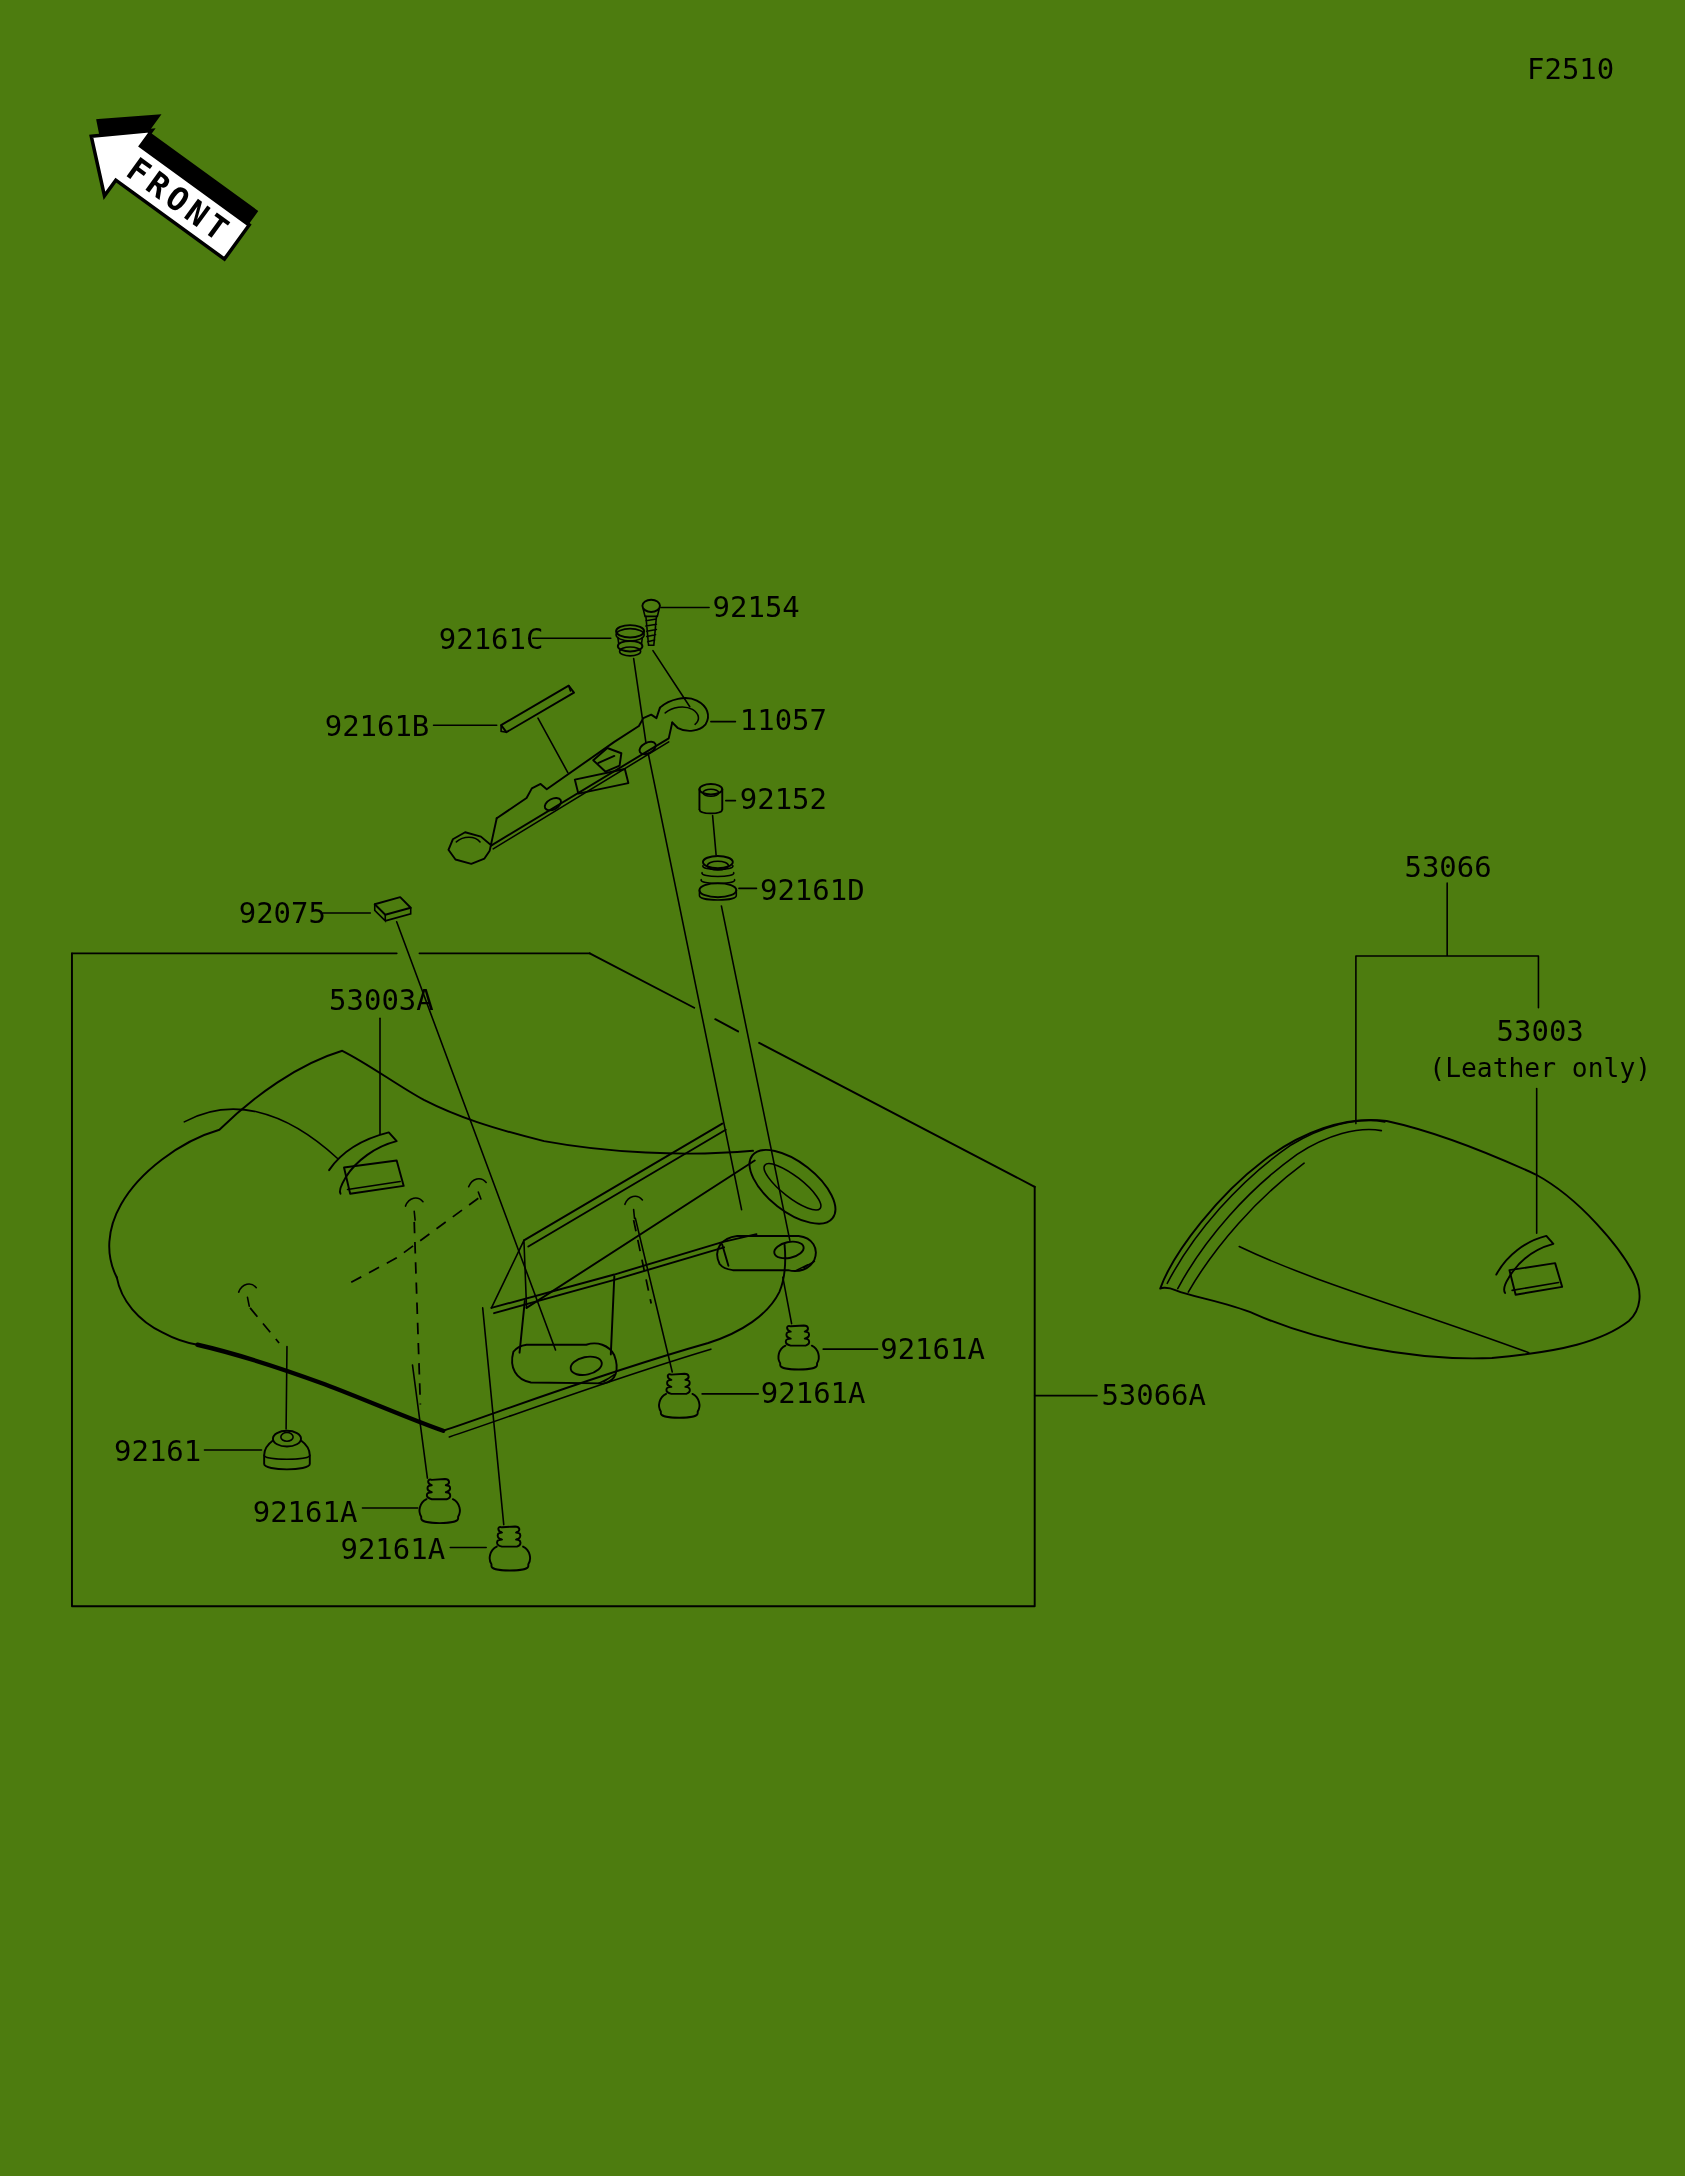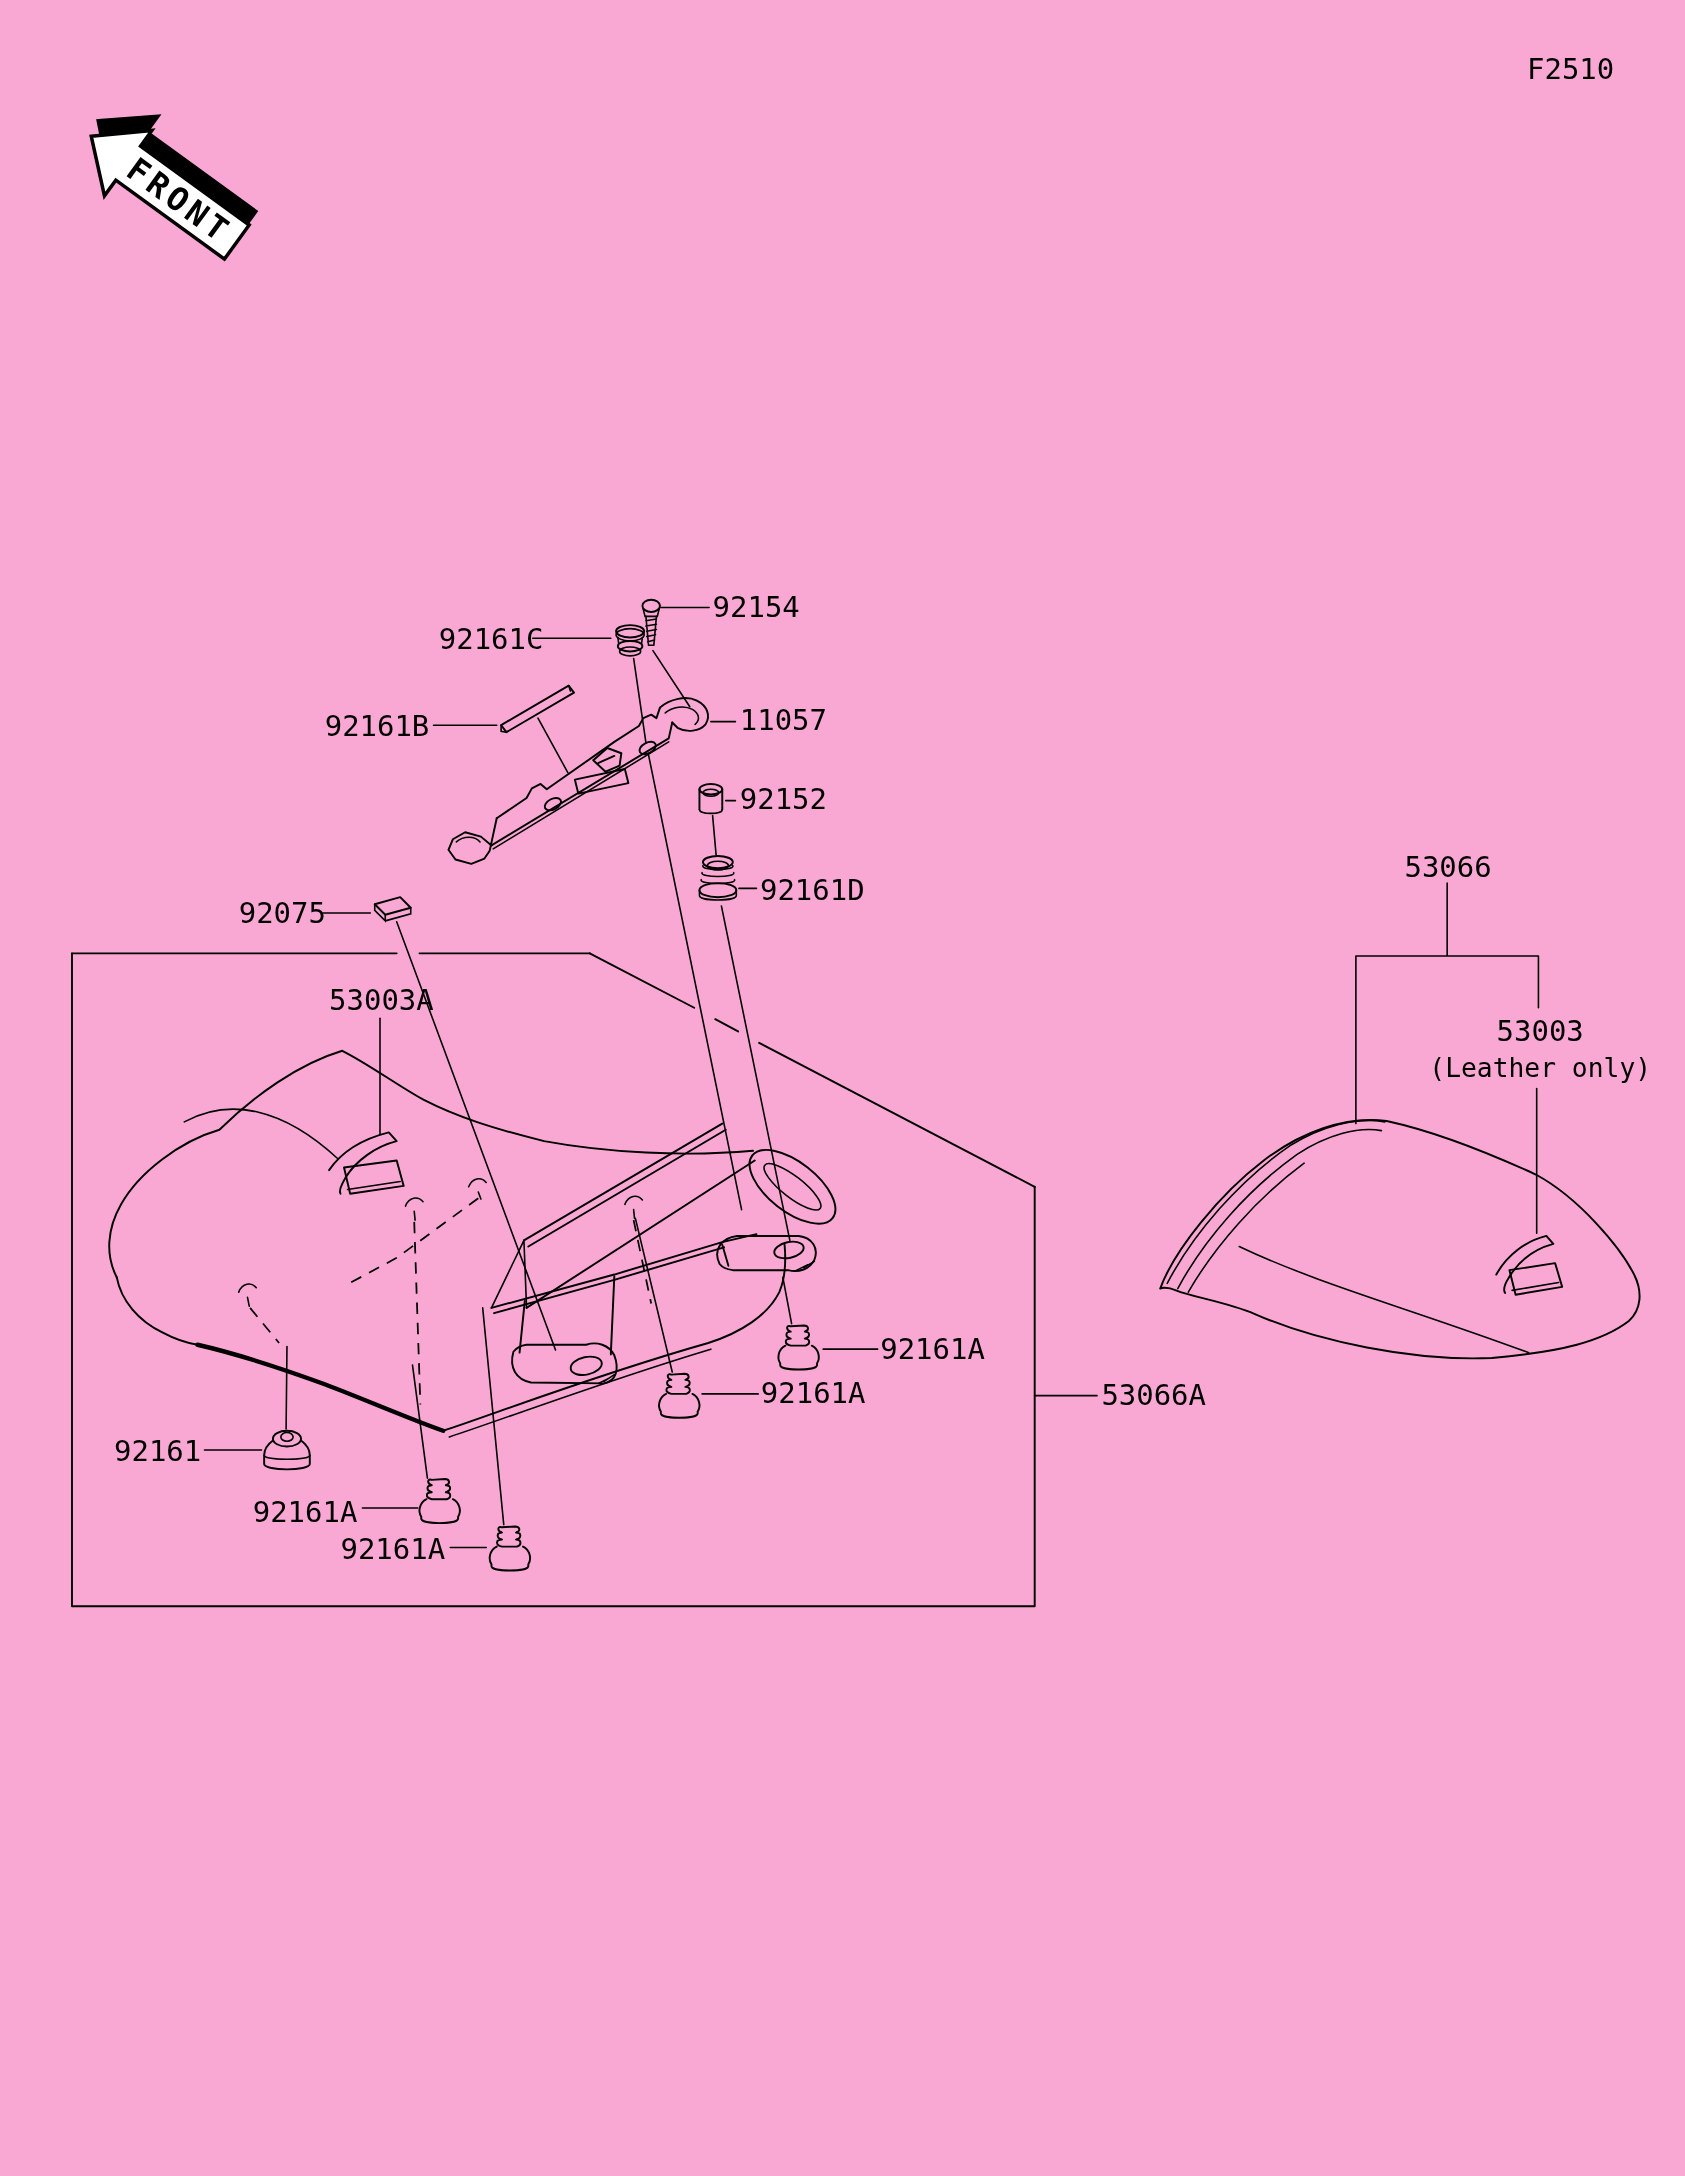--- a/index.html
+++ b/index.html
@@ -1,16 +1,16 @@
 <!DOCTYPE html>
 <html style="font-size:14px"><head>
 <meta charset="utf-8">
 <style>
   html,body{margin:0;padding:0;background:#ffffff;}
-  .page{position:relative;width:1685px;height:2177px;background:#f9a8d4;overflow:hidden;
+  .page{position:relative;width:1685px;height:2177px;background:#4d7c0f;overflow:hidden;
         font-family:"DejaVu Sans Mono", monospace;}
   svg{display:block}
   text.callout{font-family:"DejaVu Sans Mono", monospace;font-size:33px;fill:#000;}
   text.callout-small{font-family:"DejaVu Sans Mono", monospace;font-size:30px;fill:#000;}
   text.front-label{font-family:"DejaVu Sans Mono", monospace;font-size:37px;font-weight:bold;fill:#000;letter-spacing:5px;}
   .ln{stroke:#000;stroke-width:2.2;fill:none;stroke-linecap:round;stroke-linejoin:round;}
   .ln-thin{stroke:#000;stroke-width:1.8;fill:none;stroke-linecap:round;}
   .ln-thick{stroke:#000;stroke-width:5;fill:none;stroke-linecap:round;}
   .dashed{stroke:#000;stroke-width:2;fill:none;stroke-dasharray:13 10;stroke-linecap:butt;}
 </style>

